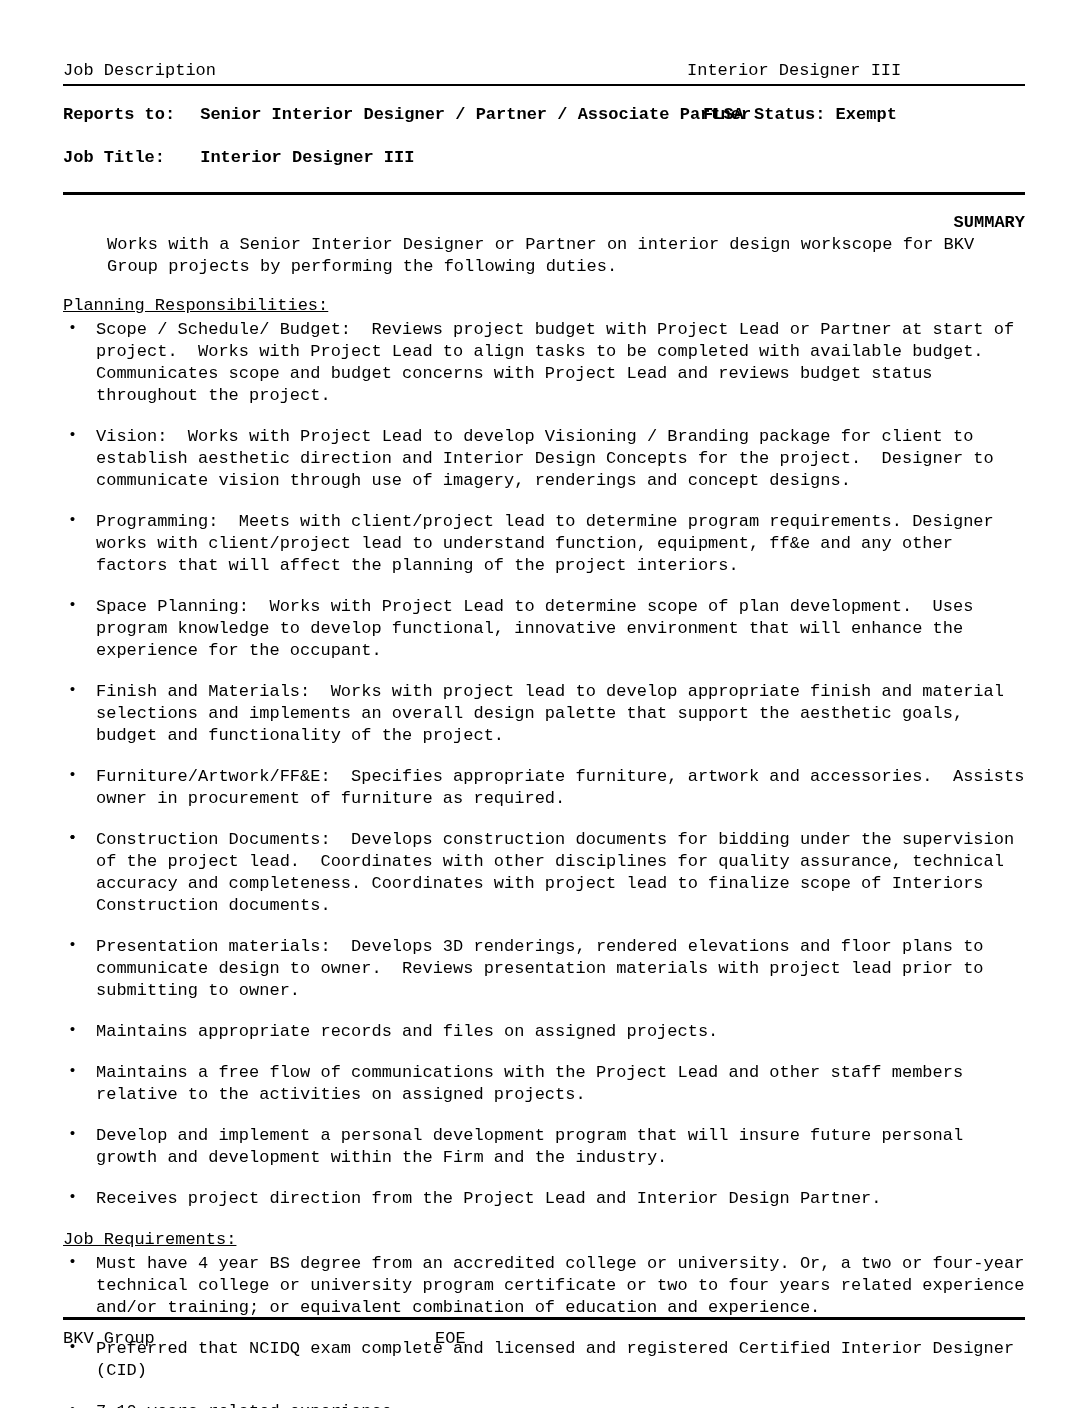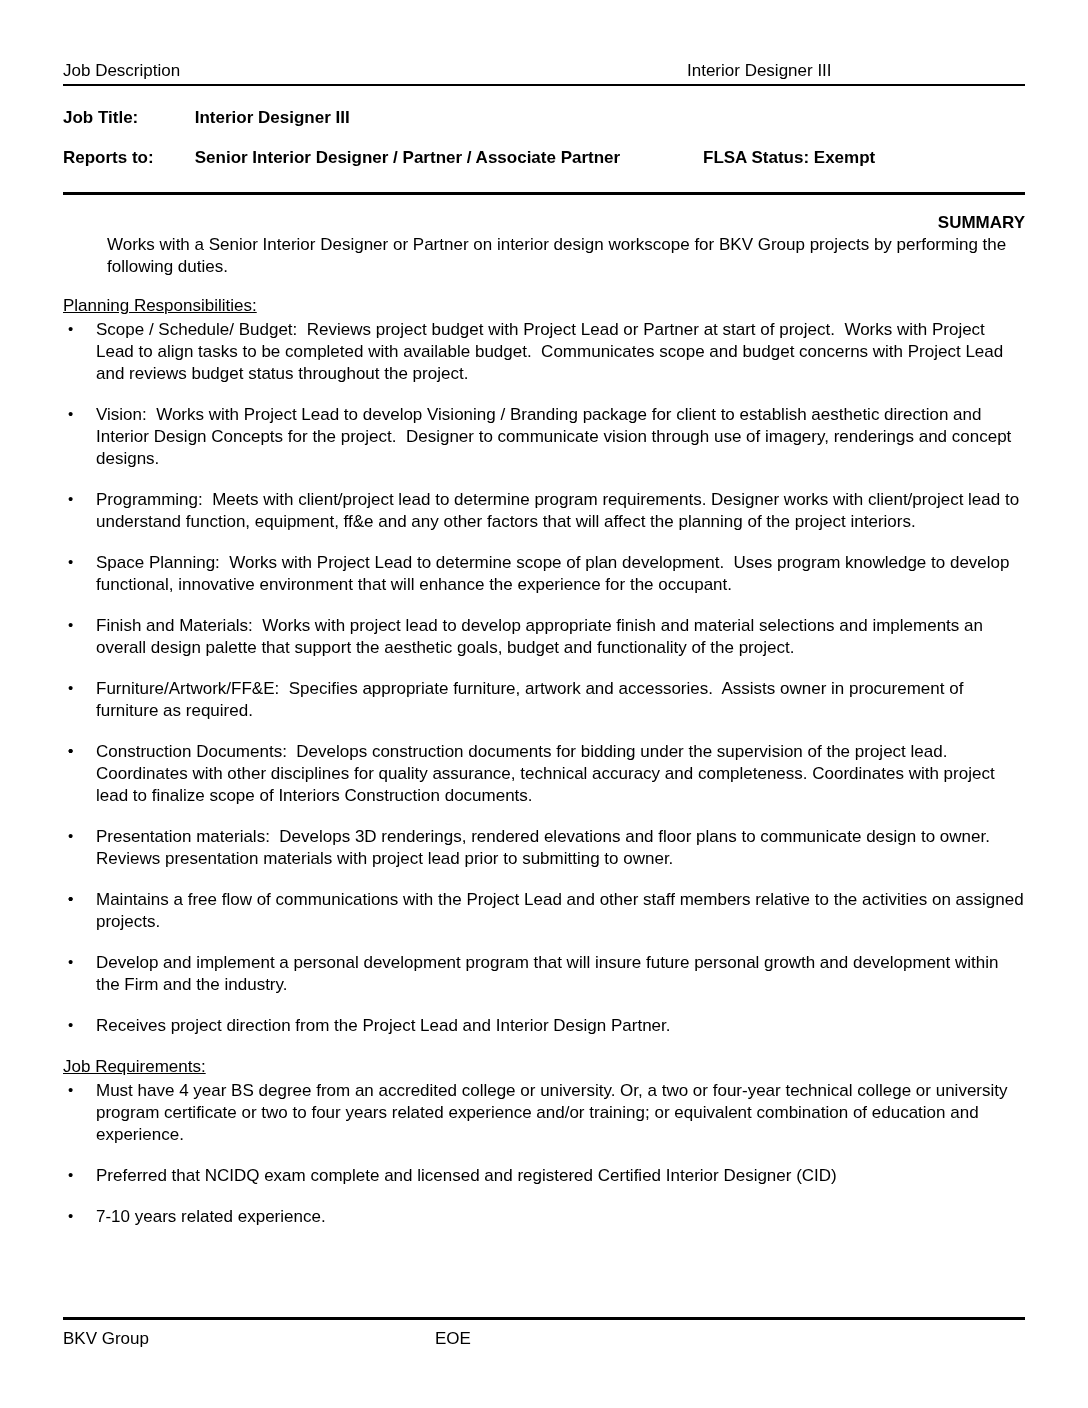--- a/index.html
+++ b/index.html
@@ -2,21 +2,21 @@
 <html><head>
 <meta charset="utf-8">
 <style>
   html, body { margin: 0; padding: 0; background: #ffffff; }
   .page {
     position: relative;
     width: 1088px;
     height: 1408px;
     background: #ffffff;
     color: #000000;
-    font-family: Liberation Sans, sans-serif;
+    font-family: Liberation Mono, monospace;
     font-size: 17px;
     line-height: 22px;
     overflow: hidden;
     box-sizing: border-box;
   }
   .content {
     position: absolute;
     left: 63px;
     right: 63px;
     top: 60px;
@@ -74,46 +74,46 @@
 
 <div class="page">
   <div class="content">
 
     <div class="header-row">
       <span>Job Description</span>
       <span class="header-right">Interior Designer III</span>
     </div>
     <hr class="rule">
 
-    <div class="meta-row first">
-      <span class="meta-label">Job Title:</span>
-      <span>Interior Designer III</span>
-    </div>
     <div class="meta-row second">
       <span class="meta-label">Reports to:</span>
       <span>Senior Interior Designer / Partner / Associate Partner</span>
       <span class="flsa">FLSA Status: Exempt</span>
+    </div>
+    <div class="meta-row first">
+      <span class="meta-label">Job Title:</span>
+      <span>Interior Designer III</span>
     </div>
     <hr class="rule thick title-rule">
 
     <div class="summary-heading">SUMMARY</div>
     <div class="summary-body">Works with a Senior Interior Designer or Partner on interior design workscope for BKV Group projects by performing the following duties.</div>
 
     <div class="section-heading">Planning Responsibilities:</div>
     <ul class="bullets">
       <li><span class="dot">•</span><span class="item-text">Scope / Schedule/ Budget:  Reviews project budget with Project Lead or Partner at start of project.  Works with Project Lead to align tasks to be completed with available budget.  Communicates scope and budget concerns with Project Lead and reviews budget status throughout the project.</span></li>
       <li><span class="dot">•</span><span class="item-text">Vision:  Works with Project Lead to develop Visioning / Branding package for client to establish aesthetic direction and Interior Design Concepts for the project.  Designer to communicate vision through use of imagery, renderings and concept designs.</span></li>
       <li><span class="dot">•</span><span class="item-text">Programming:  Meets with client/project lead to determine program requirements. Designer works with client/project lead to understand function, equipment, ff&amp;e and any other factors that will affect the planning of the project interiors.</span></li>
       <li><span class="dot">•</span><span class="item-text">Space Planning:  Works with Project Lead to determine scope of plan development.  Uses program knowledge to develop functional, innovative environment that will enhance the experience for the occupant.</span></li>
       <li><span class="dot">•</span><span class="item-text">Finish and Materials:  Works with project lead to develop appropriate finish and material selections and implements an overall design palette that support the aesthetic goals, budget and functionality of the project.</span></li>
       <li><span class="dot">•</span><span class="item-text">Furniture/Artwork/FF&amp;E:  Specifies appropriate furniture, artwork and accessories.  Assists owner in procurement of furniture as required.</span></li>
       <li><span class="dot">•</span></li>
       <li><span class="dot">•</span><span class="item-text">Construction Documents:  Develops construction documents for bidding under the supervision of the project lead.  Coordinates with other disciplines for quality assurance, technical accuracy and completeness. Coordinates with project lead to finalize scope of Interiors Construction documents.</span></li>
       <li><span class="dot">•</span><span class="item-text">Presentation materials:  Develops 3D renderings, rendered elevations and floor plans to communicate design to owner.  Reviews presentation materials with project lead prior to submitting to owner.</span></li>
-      <li><span class="dot">•</span></li>
+      <li><span class="dot">•</span><span class="item-text">Maintains appropriate records and files on assigned projects.</span></li>
       <li><span class="dot">•</span><span class="item-text">Maintains a free flow of communications with the Project Lead and other staff members relative to the activities on assigned projects.</span></li>
       <li><span class="dot">•</span><span class="item-text">Develop and implement a personal development program that will insure future personal growth and development within the Firm and the industry.</span></li>
       <li><span class="dot">•</span><span class="item-text">Receives project direction from the Project Lead and Interior Design Partner.</span></li>
     </ul>
 
     <div class="section-heading">Job Requirements:</div>
     <ul class="bullets">
       <li><span class="dot">•</span><span class="item-text">Must have 4 year BS degree from an accredited college or university. Or, a two or four-year technical college or university program certificate or two to four years related experience and/or training; or equivalent combination of education and experience.</span></li>
       <li><span class="dot">•</span><span class="item-text">Preferred that NCIDQ exam complete and licensed and registered Certified Interior Designer (CID)</span></li>
       <li><span class="dot">•</span><span class="item-text">7-10 years related experience.</span></li>

